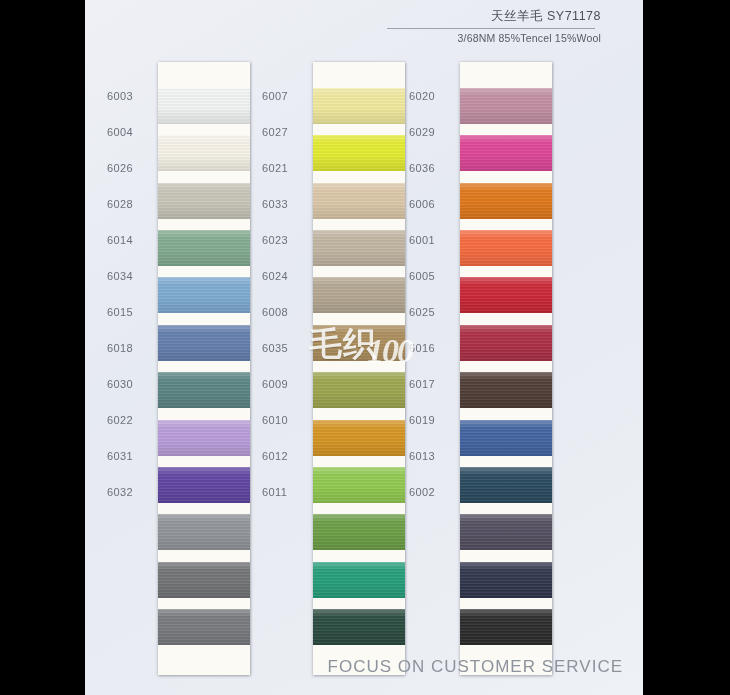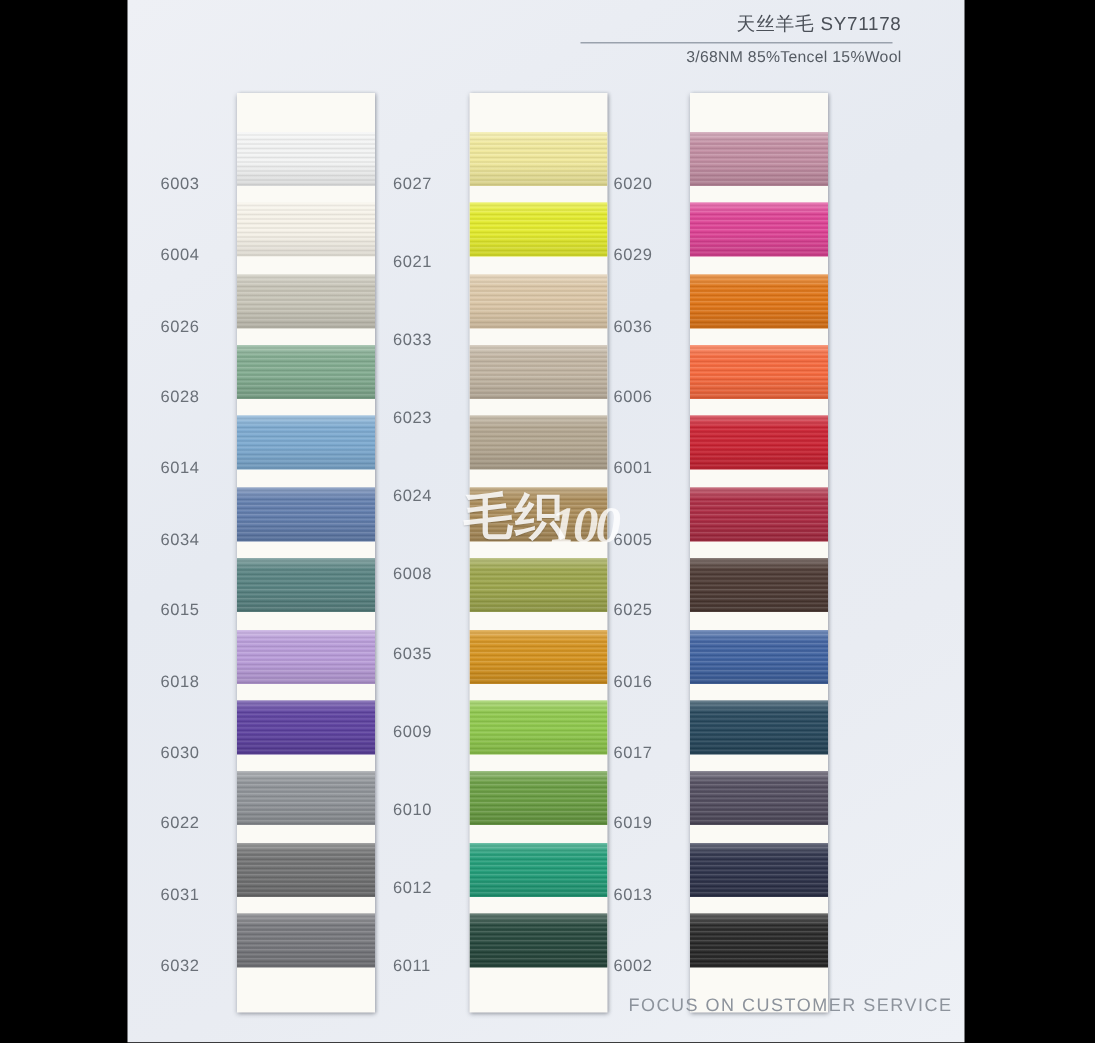--- a/index.html
+++ b/index.html
@@ -101,28 +101,27 @@
       rgba(255,255,255,0.26) 0%,
       rgba(255,255,255,0.02) 22%,
       rgba(0,0,0,0.00) 55%,
       rgba(0,0,0,0.10) 100%);
     pointer-events: none;
     z-index: 2;
   }
   
   .labels {
     position: absolute;
-    top: 79px;
+    top: 52px;
     width: 64px;
     height: 613px;
     padding: 26px 0 30px 0;
     box-sizing: border-box;
     display: flex;
     flex-direction: column;
-    justify-content: space-between;
   }
   .lab-1 { left: 6px; }
   .lab-2 { left: 161px; }
   .lab-3 { left: 308px; }
   .code {
     height: 36px;
     line-height: 36px;
     font-size: 11px;
     color: #6a7078;
     text-align: left;
@@ -153,26 +152,26 @@
     font-size: 34px;
     font-style: italic;
     font-weight: bold;
     color: rgba(255,255,255,0.80);
     letter-spacing: -2px;
     font-family: "Liberation Serif", serif;
   }
   
   #footer {
     position: absolute;
-    left: 16px; bottom: 18px;
+    left: 4px; bottom: 18px;
     width: 558px;
     text-align: right;
     padding-right: 24px;
     box-sizing: border-box;
-    font-size: 12px;
+    font-size: 17px;
     color: #8d939c;
     letter-spacing: 1px;
     z-index: 5;
   }
 </style>
 </head>
 <body>
 
 <div id="page">
   <div id="sheet">
@@ -191,20 +190,21 @@
         <div class="code">6014</div>
         <div class="code">6034</div>
         <div class="code">6015</div>
         <div class="code">6018</div>
         <div class="code">6030</div>
         <div class="code">6022</div>
         <div class="code">6031</div>
         <div class="code">6032</div>
       </div>
     <div class="labels lab-2">
+        <div class="code">6007</div>
         <div class="code">6027</div>
         <div class="code">6021</div>
         <div class="code">6033</div>
         <div class="code">6023</div>
         <div class="code">6024</div>
         <div class="code">6008</div>
         <div class="code">6035</div>
         <div class="code">6009</div>
         <div class="code">6010</div>
         <div class="code">6012</div>

